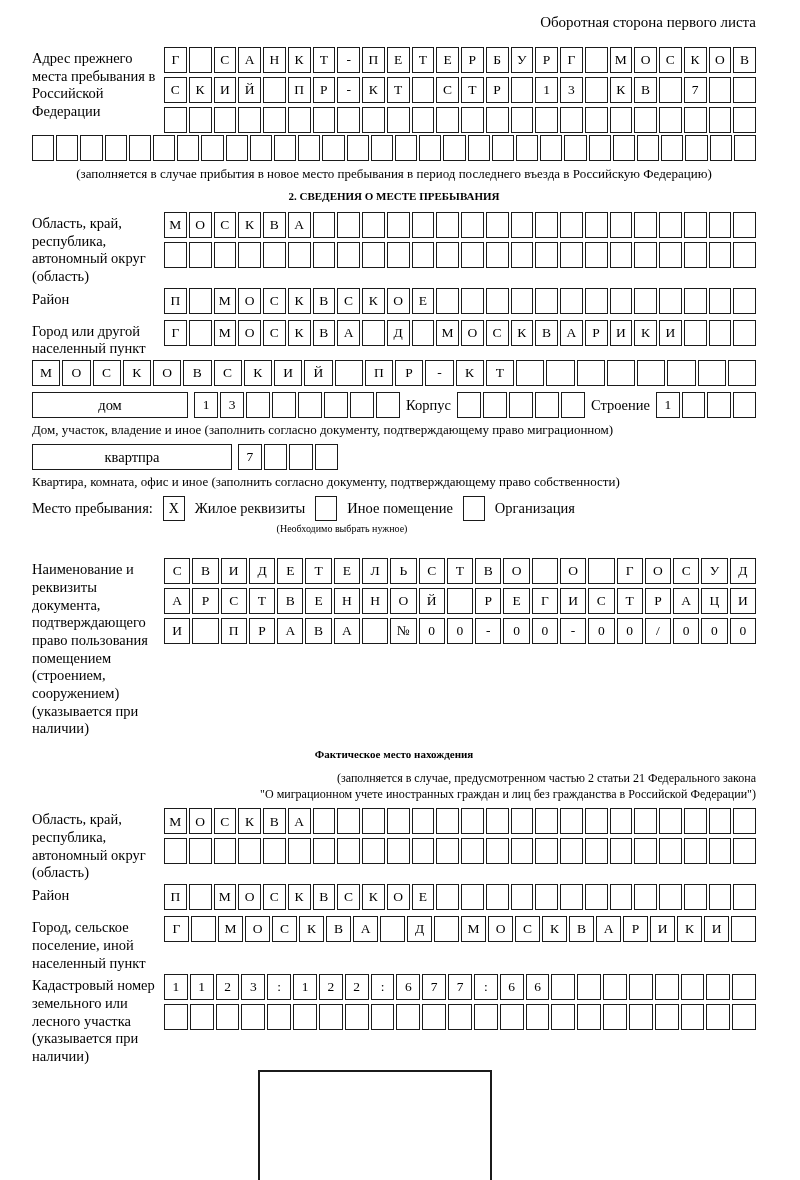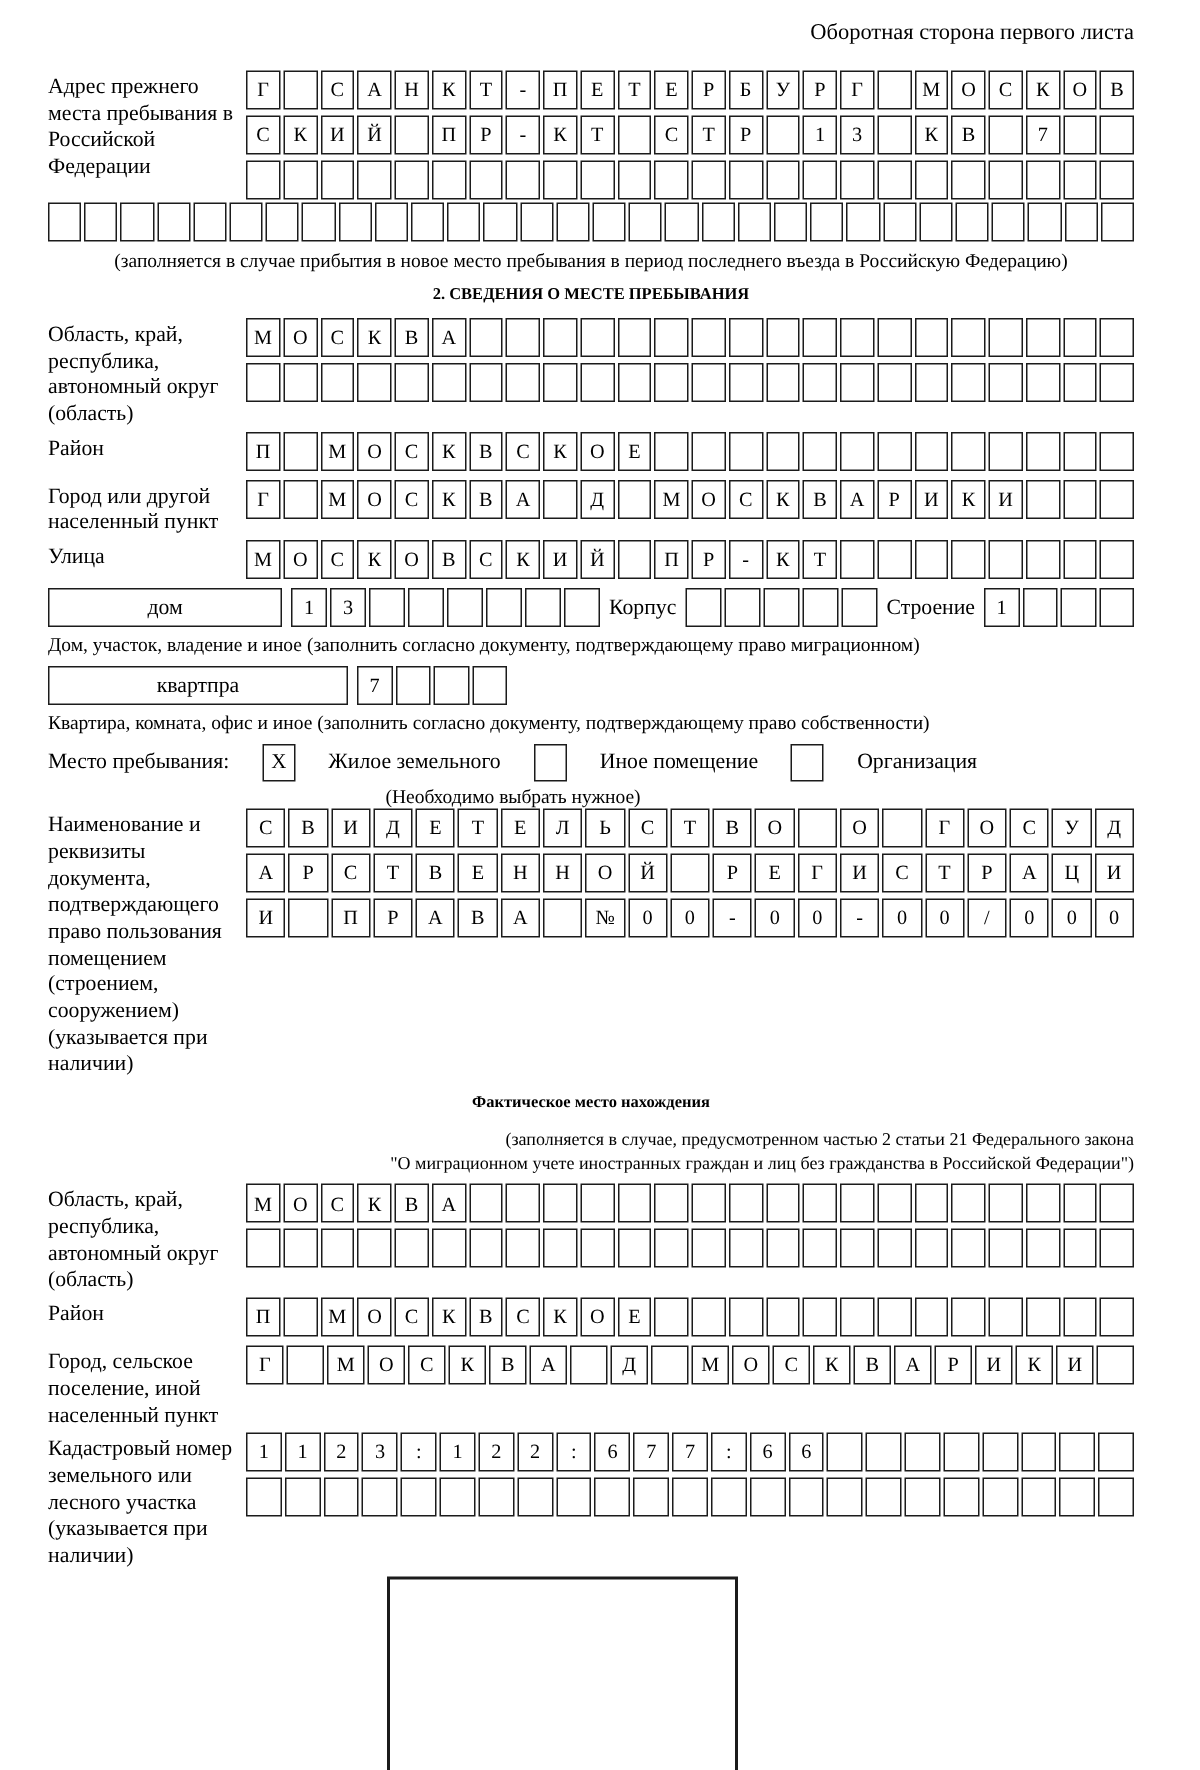--- a/index.html
+++ b/index.html
@@ -18,24 +18,24 @@
   .note-left{font-size:13px;margin:1px 0 6px 0}
   .sec-title{font-weight:bold;font-size:11px;text-align:center;margin:4px 0 10px 0}
   .houserow{display:flex;align-items:center;gap:6px;margin-bottom:4px}
   .widebox{border:1.6px solid #1b1b1b;height:26px;display:flex;align-items:center;justify-content:center;font-size:14.5px}
   .wb-dom{width:168px}
   .wb-kv{width:200px}
   .w8{width:206px;flex:none}
   .w5{width:128px;flex:none}
   .w4{width:100px;flex:none}
   .inline-lbl{font-size:14.5px;white-space:nowrap}
-  .placerow{display:flex;align-items:center;gap:22px;margin:6px 0 2px 0;font-size:14.5px}
+  .placerow{display:flex;align-items:center;gap:10px;margin:6px 0 2px 0;font-size:14.5px}
   .checkbox{width:22px;height:25px;border:1.6px solid #1b1b1b;flex:none;display:flex;
             align-items:center;justify-content:center;font-size:14px}
-  .pt-note{font-size:13px;width:620px;text-align:center;margin-bottom:0}
+  .pt-note{font-size:10px;width:620px;text-align:center;margin-bottom:24px}
   .fact-note{font-size:12px;text-align:right;line-height:1.35;margin-bottom:6px}
   .stamp-wrap{margin-left:226px;width:234px;margin-top:4px}
   .stamp-box{width:234px;height:178px;border:2px solid #1b1b1b}
   .mb0{margin-bottom:0}
 </style>
 </head>
 <body>
 
 <div class="page">
 
@@ -276,21 +276,20 @@
           <span class="cell">К</span>
           <span class="cell">И</span>
           <span class="cell"></span>
           <span class="cell"></span>
           <span class="cell"></span>
         </div>
     </div>
   </div>
 
   <div class="block">
-    <div class="lbl">Улица</div>
     <div class="rows">
       <div class="cellrow">
           <span class="cell">М</span>
           <span class="cell">О</span>
           <span class="cell">С</span>
           <span class="cell">К</span>
           <span class="cell">О</span>
           <span class="cell">В</span>
           <span class="cell">С</span>
           <span class="cell">К</span>
@@ -351,21 +350,21 @@
         <span class="cell"></span>
         <span class="cell"></span>
         <span class="cell"></span>
       </div>
   </div>
   <div class="note-left">Квартира, комната, офис и иное (заполнить согласно документу, подтверждающему право собственности)</div>
 
   <div class="placerow">
     <span>Место пребывания:</span>
     <span class="checkbox">X</span>
-    <span>Жилое земельного</span>
+    <span>Жилое реквизиты</span>
     <span class="checkbox"></span>
     <span>Иное помещение</span>
     <span class="checkbox"></span>
     <span>Организация</span>
   </div>
   <div class="pt-note">(Необходимо выбрать нужное)</div>
 
   <div class="block">
     <div class="lbl">Наименование и реквизиты документа, подтверждающего право пользования помещением (строением, сооружением) (указывается при наличии)</div>
     <div class="rows">

